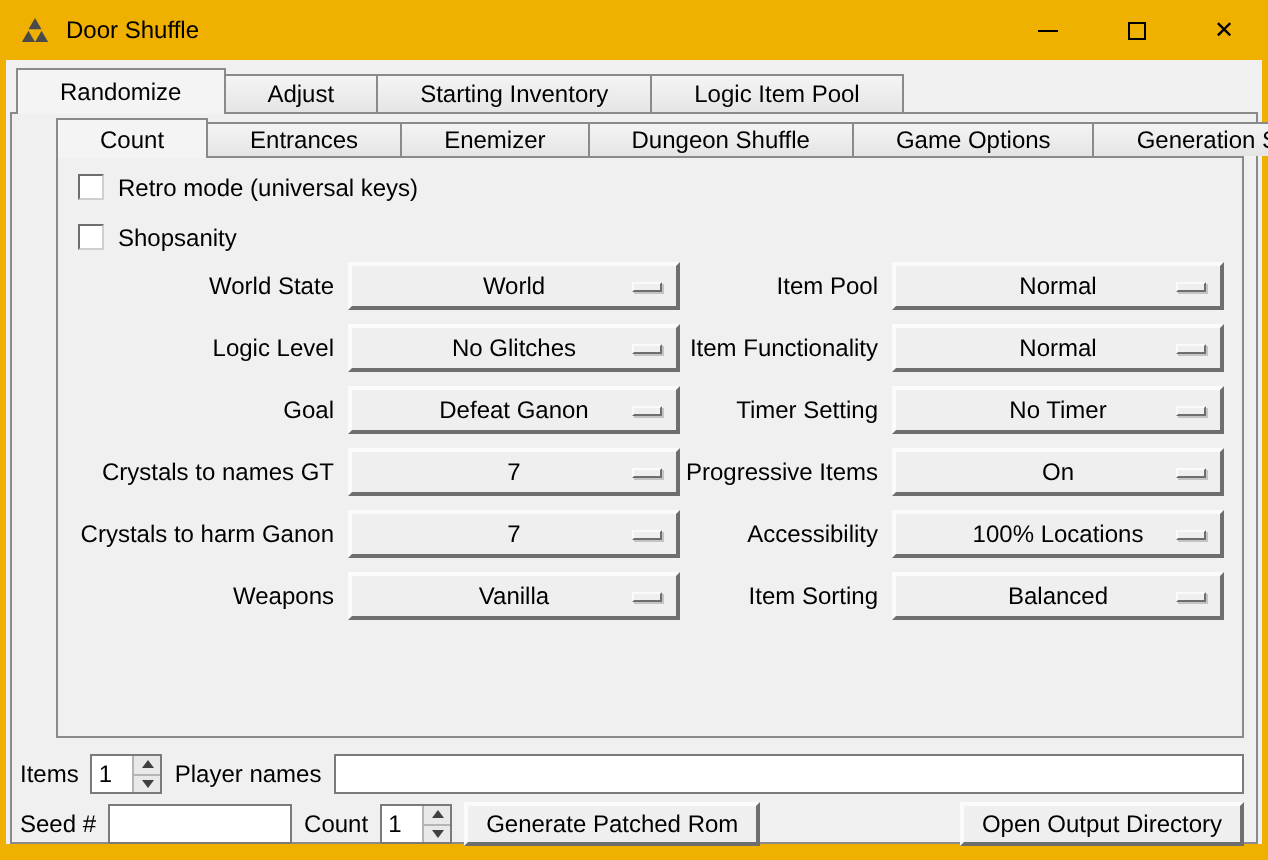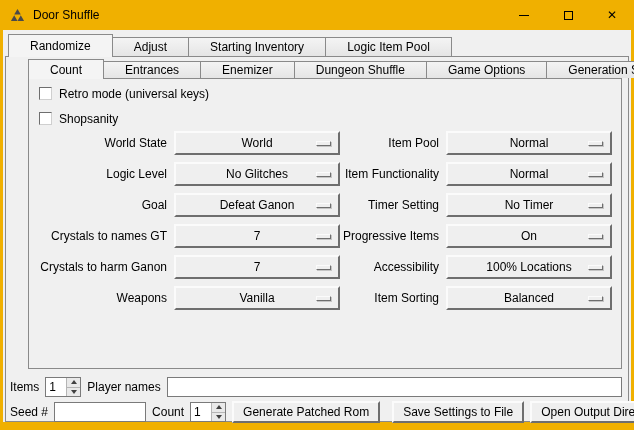--- a/index.html
+++ b/index.html
@@ -228,19 +228,18 @@
             <span class="spin-btn">
                 <span class="tri-up"></span>
               </span>
             <span class="spin-btn">
                 <span class="tri-down"></span>
               </span>
           </span>
         </span>
         <button class="push-btn">Generate Patched Rom</button>
         <span class="spacer"></span>
-        <button class="push-btn">Save Settings to File</button>
         <button class="push-btn">Open Output Directory</button>
       </div>
 
     </div>
   </div>
 </div>
 
 </body></html>

